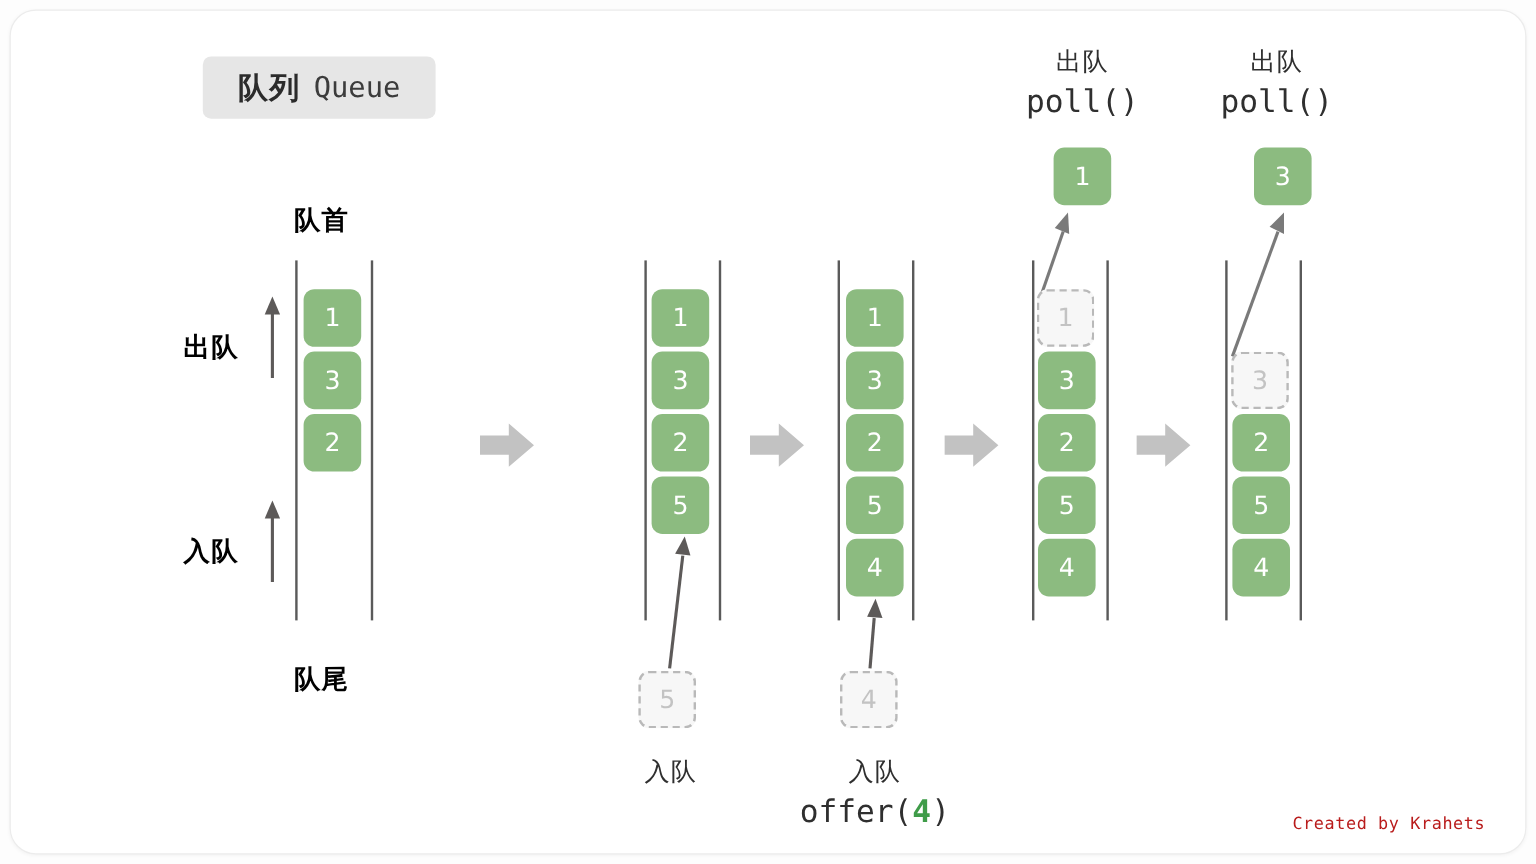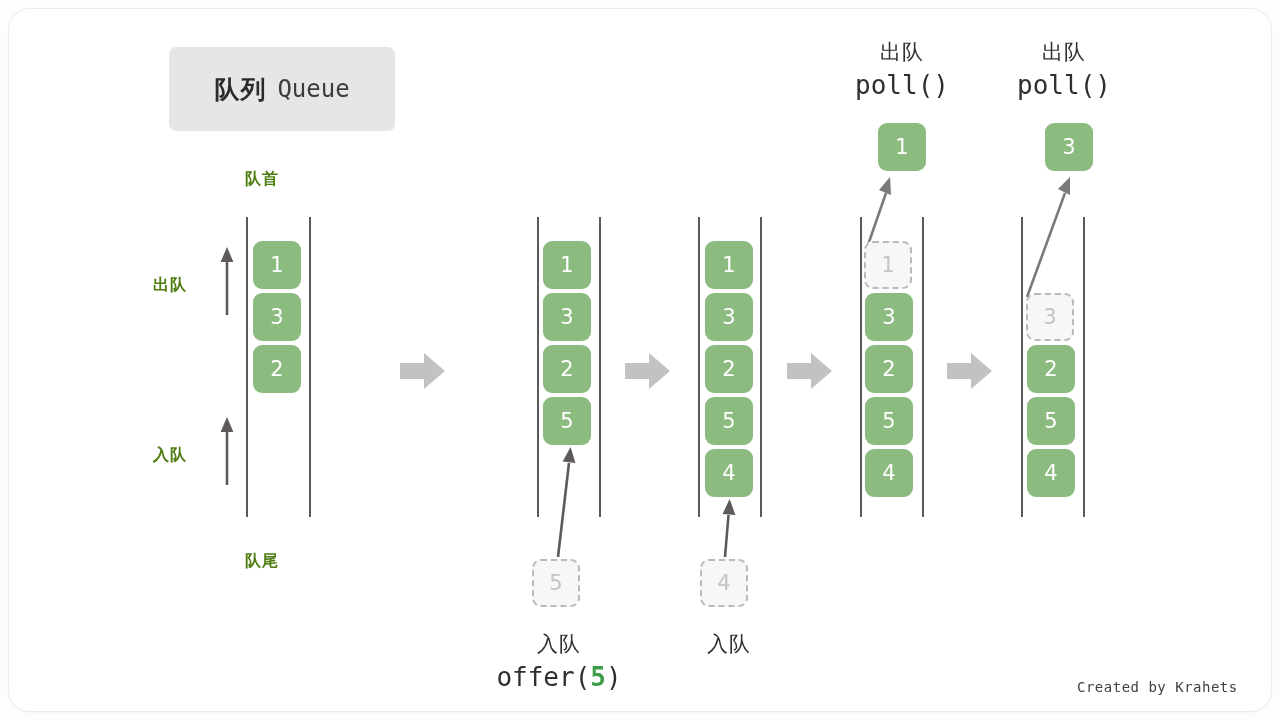--- a/index.html
+++ b/index.html
@@ -26,21 +26,21 @@
     border-radius: 22px;
     box-sizing: border-box;
     box-shadow: 0 1px 3px rgba(0,0,0,0.04);
   }
 
   
   .title-chip {
     position: absolute;
     background: #e6e6e6;
     border-radius: 7px;
-    padding: 16px;
+    padding: 0;
     display: flex;
     align-items: center;
     justify-content: center;
     gap: 11px;
   }
   .title-cn {
     font-family: "Liberation Sans", "DejaVu Sans", sans-serif;
     font-weight: bold;
     font-size: 25px;
     color: #2b2b2b;
@@ -50,22 +50,22 @@
     font-family: "DejaVu Sans Mono", "Liberation Mono", monospace;
     font-size: 24px;
     color: #3c3c3c;
   }
 
   
   .lbl-bold {
     position: absolute;
     font-family: "Liberation Sans", "DejaVu Sans", sans-serif;
     font-weight: bold;
-    font-size: 16px;
-    color: #4d7c0f;
+    font-size: 22px;
+    color: #000000;
     letter-spacing: 1px;
     white-space: nowrap;
   }
   .op-label {
     position: absolute;
     text-align: center;
     white-space: nowrap;
   }
   .op-cn {
     font-family: "Liberation Sans", "DejaVu Sans", sans-serif;
@@ -118,21 +118,21 @@
   .flow-arrow { position: absolute; }
 
   
   .thin-arrow { position: absolute; }
 
   
   .credit {
     position: absolute;
     font-family: "DejaVu Sans Mono", "Liberation Mono", monospace;
     font-size: 14px;
-    color: #404040;
+    color: #b91c1c;
     letter-spacing: 0.5px;
     white-space: nowrap;
   }
 </style>
 </head>
 <body>
 
 <div id="canvas">
   <div id="card">
 
@@ -174,21 +174,20 @@
     <div class="cell filled" style="left:534px; top:388px;">5</div>
     <div class="cell ghost" style="left:523px; top:550px;">5</div>
 
     <svg class="thin-arrow" style="left:535px; top:432px;" width="40" height="118" viewBox="0 0 40 118">
       <line x1="14" y1="116" x2="25" y2="22" stroke="#5d5a59" stroke-width="2.6"></line>
       <polygon points="26.6,6 18.6,20.5 31.4,22" fill="#5d5a59"></polygon>
     </svg>
 
     <div class="op-label" style="left:470px; top:620px; width:160px;">
       <span class="op-cn">入队</span>
-      <span class="op-code"><span>offer(</span><span class="arg">5</span><span>)</span></span>
     </div>
 
     <svg class="flow-arrow" style="left:616px; top:342px;" width="46" height="40" viewBox="0 0 46 40">
       <polygon points="0,12 24,12 24,2 45,20 24,38 24,28 0,28" fill="#c2c2c2"></polygon>
     </svg>
 
     <div class="rail" style="left:689px; top:208px; height:300px;"></div>
     <div class="rail" style="left:751px; top:208px; height:300px;"></div>
     <div class="cell filled" style="left:696px; top:232px;">1</div>
     <div class="cell filled" style="left:696px; top:284px;">3</div>
@@ -197,20 +196,21 @@
     <div class="cell filled" style="left:696px; top:440px;">4</div>
     <div class="cell ghost" style="left:691px; top:550px;">4</div>
 
     <svg class="thin-arrow" style="left:702px; top:484px;" width="40" height="66" viewBox="0 0 40 66">
       <line x1="14" y1="64" x2="17.5" y2="22" stroke="#5d5a59" stroke-width="2.6"></line>
       <polygon points="18.6,6 11.6,21 24.4,22" fill="#5d5a59"></polygon>
     </svg>
 
     <div class="op-label" style="left:640px; top:620px; width:160px;">
       <span class="op-cn">入队</span>
+      <span class="op-code"><span>offer(</span><span class="arg">4</span><span>)</span></span>
     </div>
 
     <svg class="flow-arrow" style="left:778px; top:342px;" width="46" height="40" viewBox="0 0 46 40">
       <polygon points="0,12 24,12 24,2 45,20 24,38 24,28 0,28" fill="#c2c2c2"></polygon>
     </svg>
 
     <div class="op-label" style="left:813px; top:28px; width:160px;">
       <span class="op-cn">出队</span>
       <span class="op-code">poll()</span>
     </div>

